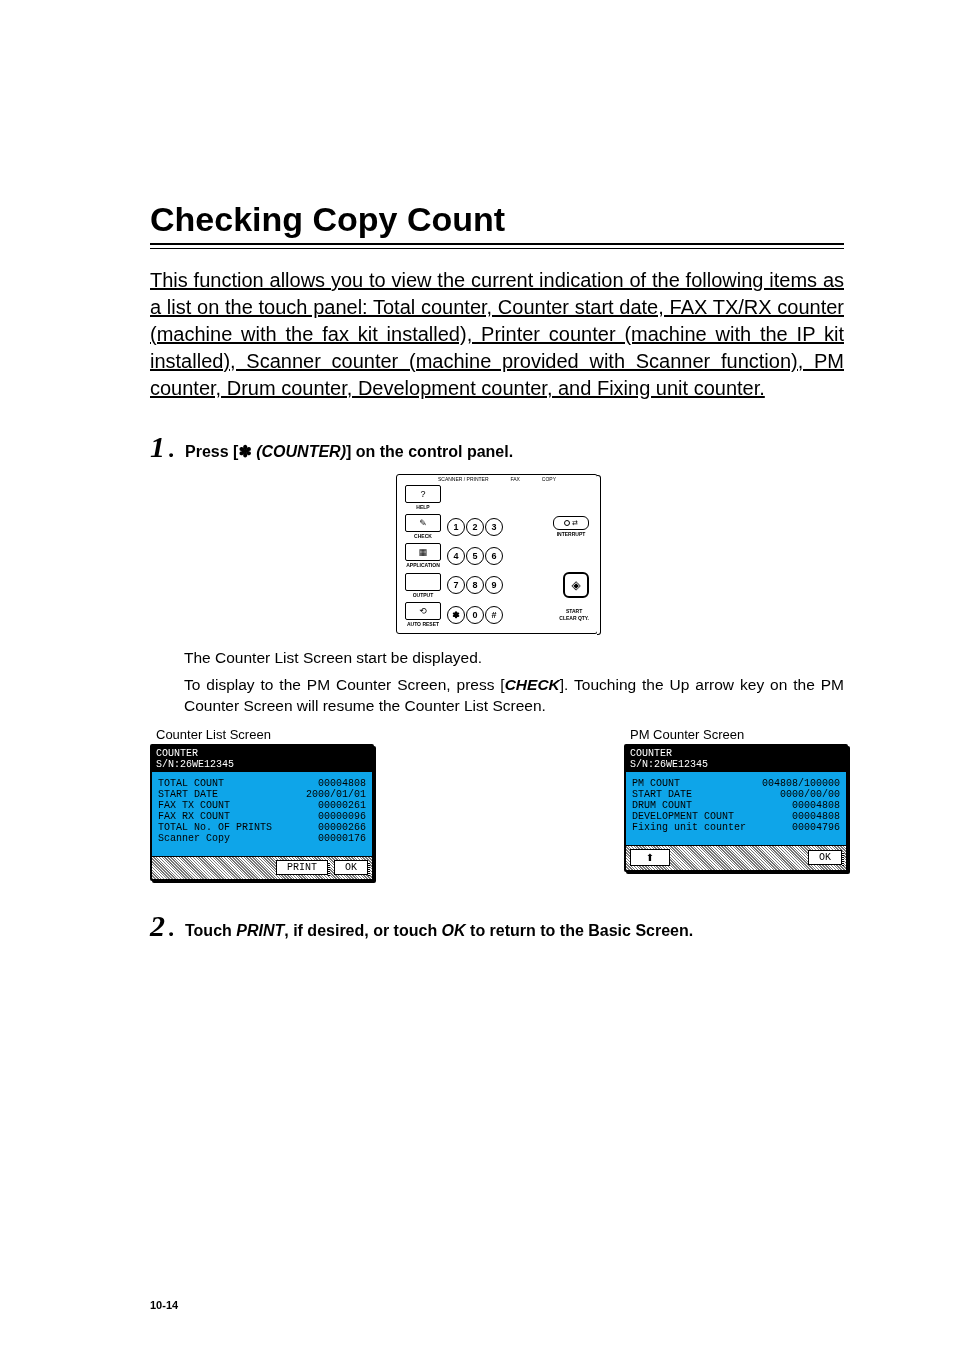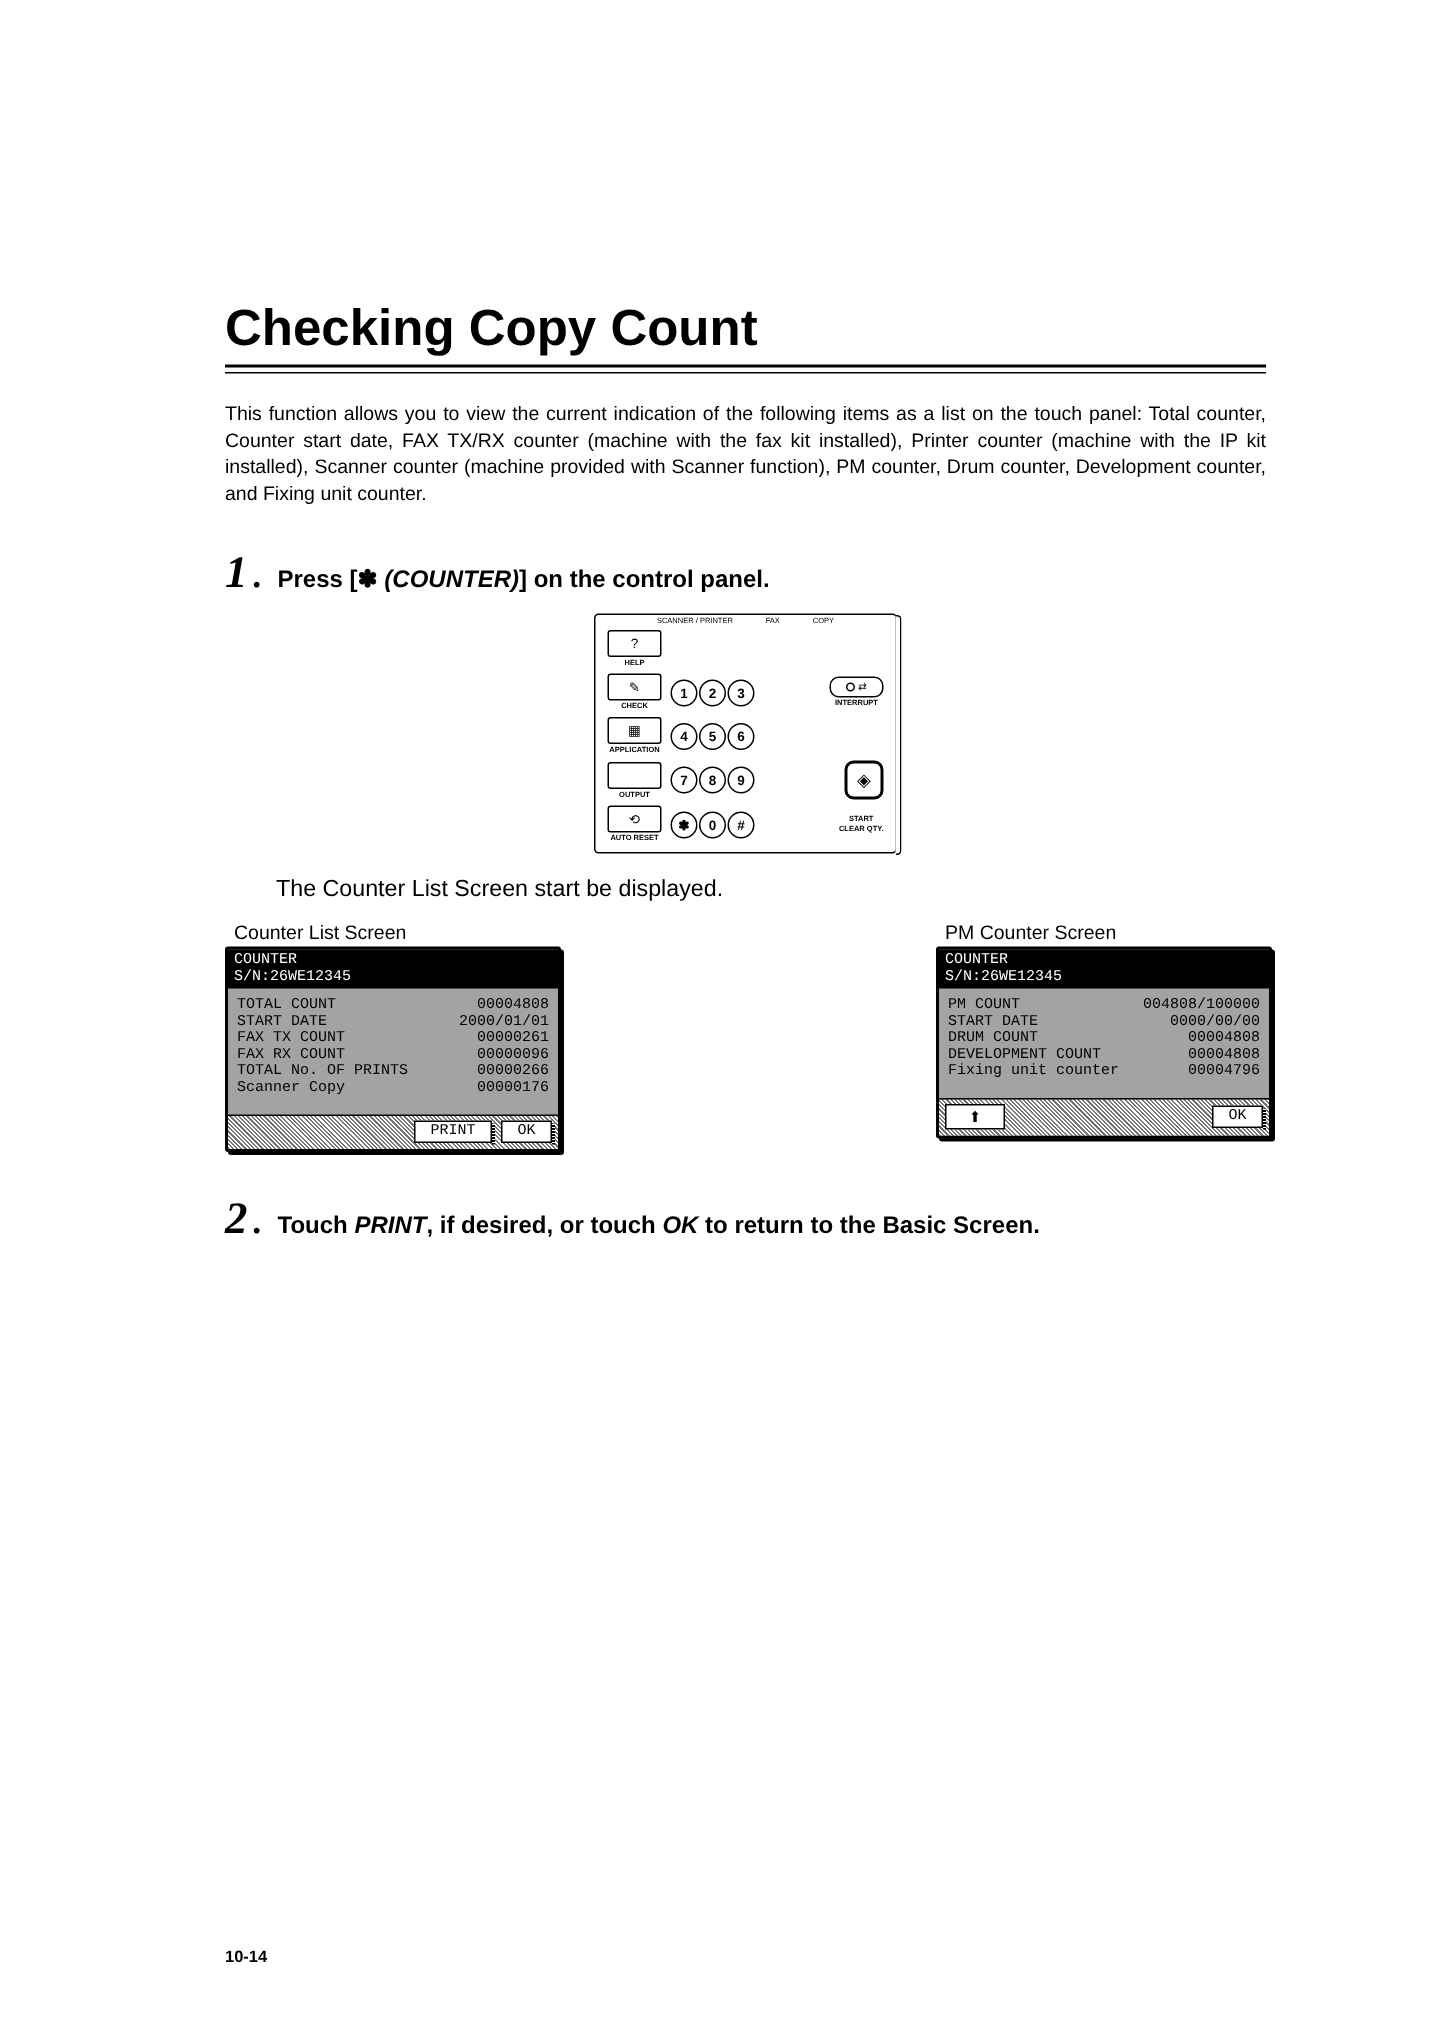--- a/index.html
+++ b/index.html
@@ -21,24 +21,25 @@
     font-weight: bold;
     margin: 0 0 4px 0;
   }
   .title-underline {
     border-top: 2px solid #000;
     border-bottom: 1px solid #000;
     height: 3px;
     margin-bottom: 18px;
   }
   p.body {
-    font-size: 13px;
+    font-size: 20px;
     line-height: 1.35;
     margin: 0 0 10px 0;
     text-align: justify;
+    text-decoration: underline;
   }
   .step {
     display: flex;
     align-items: baseline;
     margin-top: 28px;
     margin-bottom: 10px;
   }
   .step-num {
     font-family: "Times New Roman", serif;
     font-style: italic;
@@ -147,21 +148,21 @@
     justify-content: space-between;
     gap: 36px;
     margin-top: 10px;
   }
   .screen-block{width:220px;}
   .screen-caption{font-size:13px;margin-bottom:2px;margin-left:6px;}
   .screen {
     width: 220px;
     border: 2px solid #000;
     border-radius: 2px;
-    background: #a3a3a3;
+    background: #0ea5e9;
     box-shadow: 2px 2px 0 #000;
   }
   .screen-header{
     background:#000;color:#fff;
     font-family: "Courier New", monospace;
     font-size:10px;line-height:1.1;
     padding:2px 4px;
   }
   .screen-body{
     padding:6px 6px 12px 6px;
@@ -302,20 +303,23 @@
         <div style="flex:1"></div>
         <div class="col-btn">
           <div class="side-label">START</div>
           <div class="clear-qty">CLEAR QTY.</div>
         </div>
       </div>
     </div>
   </div>
 
   <p class="sub-body">The Counter List Screen start be displayed.</p>
+  <p class="sub-body">
+    <span>To display to the PM Counter Screen, press [</span><em><b>CHECK</b></em><span>]. Touching the Up arrow key on the PM Counter Screen will resume the Counter List Screen.</span>
+  </p>
 
   <div class="screens">
     <div class="screen-block">
       <div class="screen-caption">Counter List Screen</div>
       <div class="screen">
         <div class="screen-header">
           <div>COUNTER</div>
           <div>S/N:26WE12345</div>
         </div>
         <div class="screen-body" id="screen1-body">

